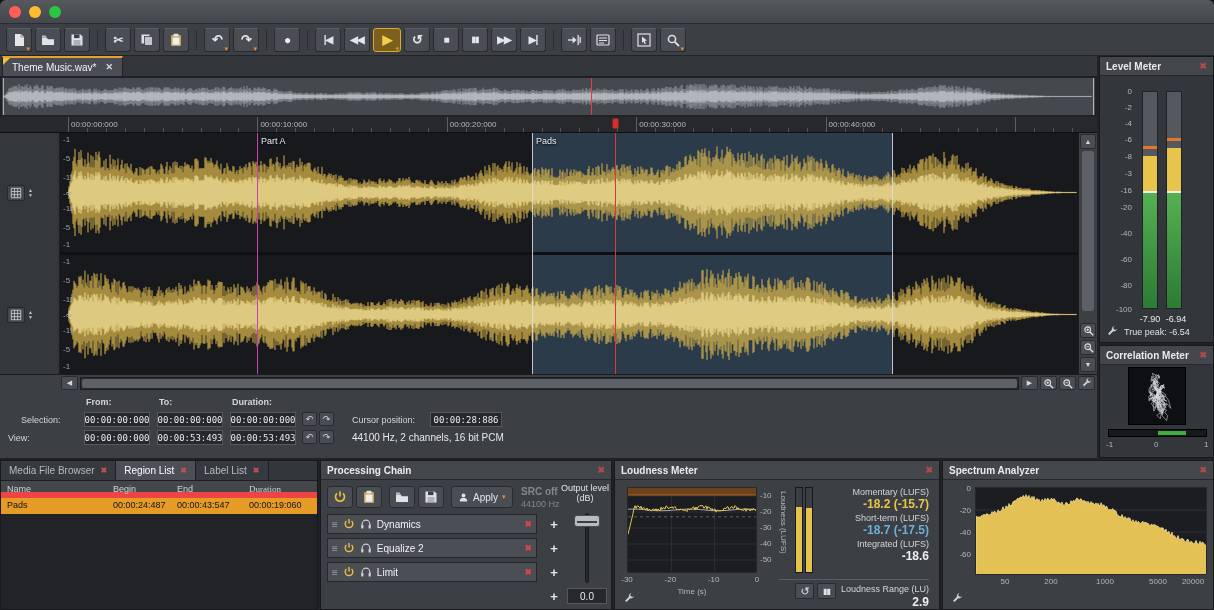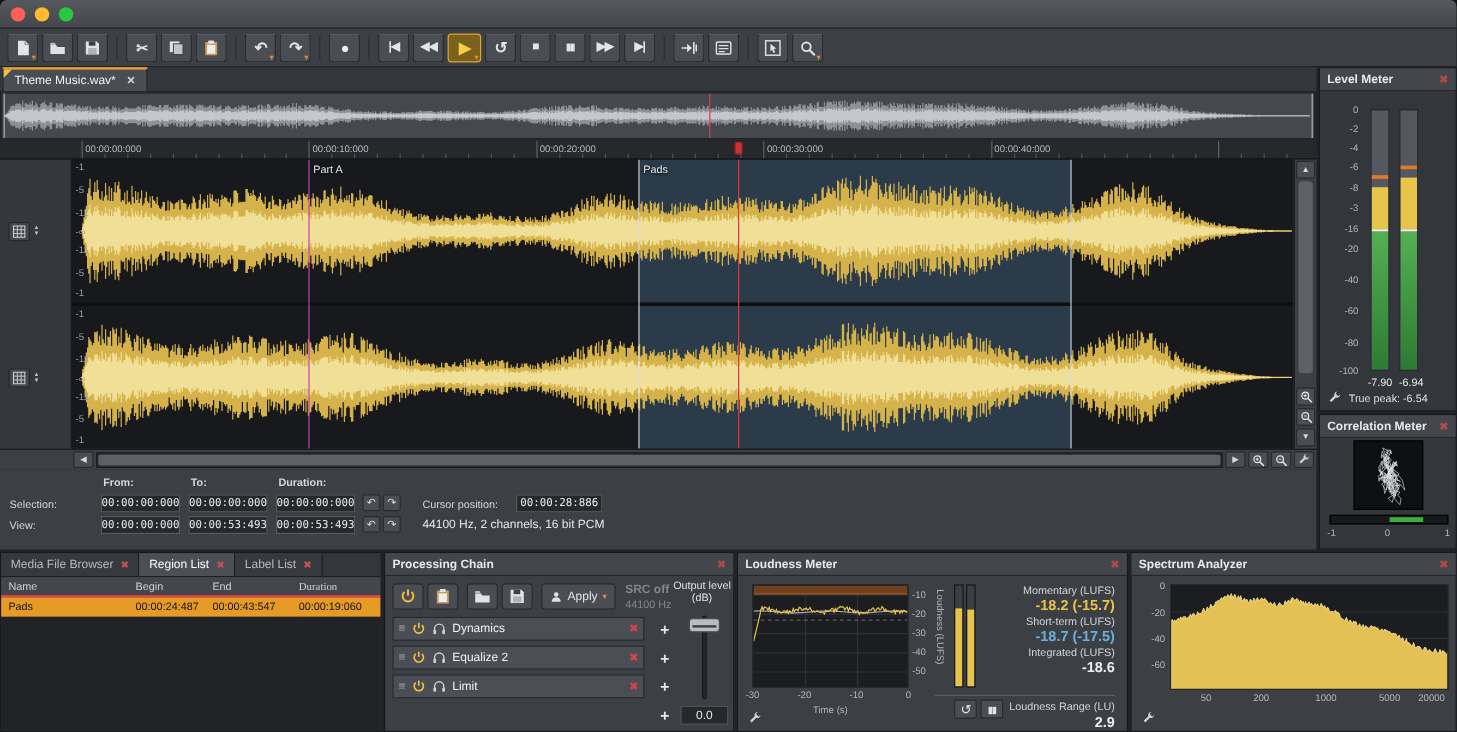--- a/index.html
+++ b/index.html
@@ -88,21 +88,21 @@
   .corr-track{position:absolute;height:8px;background:#17191c;border:1px solid #000;}
   .corr-green{position:absolute;top:1px;bottom:1px;background:#3fae3f;}
   .corr-lab{position:absolute;font-size:8px;color:#b4b8bd;}
   
   .bpanel{position:absolute;top:460px;height:150px;background:#3c3f44;border:1px solid #17191c;}
   .btabs{height:20px;background:#33363a;display:flex;border-bottom:1px solid #1c1e21;}
   .btab{display:flex;align-items:center;gap:6px;padding:0 8px;background:#36393d;color:#b8bbc0;font-size:10px;
         border-right:1px solid #1c1e21;}
   .btab.active{background:#4c4f55;color:#ffffff;}
   .tclose{color:#c25050;font-size:8px;font-weight:bold;}
-  .bcols{position:absolute;left:0;right:0;top:20px;height:17px;background:#43464b;border-bottom:2px solid #ef4444;}
+  .bcols{position:absolute;left:0;right:0;top:20px;height:17px;background:#43464b;border-bottom:6px solid #ef4444;}
   .bcol{position:absolute;top:3px;font-size:9px;color:#cfd2d6;}
   .brow{position:absolute;left:0;right:0;top:37px;height:16px;background:#e69b26;color:#141414;}
   .bcell{position:absolute;top:2px;font-size:9px;}
   .blist-bg{position:absolute;left:0;right:0;top:53px;bottom:0;background:#212327;}
   
   .pc-btn{position:absolute;width:26px;height:22px;background:#4a4d53;border:1px solid #292b2e;border-radius:3px;
           display:flex;align-items:center;justify-content:center;}
   .pw-on{color:#f0c040;}
   .ph{color:#cfd3d8;}
   .apply-btn{position:absolute;height:22px;background:#4a4d53;border:1px solid #292b2e;border-radius:3px;
@@ -503,21 +503,21 @@
           <use href="#sym-wrench"></use>
         </svg>
       </div>
   </div>
 
   <div class="infobar">
     <span class="icollabel" style="left:86px;top:6px;">From:</span>
     <span class="icollabel" style="left:159px;top:6px;">To:</span>
     <span class="icollabel" style="left:232px;top:6px;">Duration:</span>
 
-    <span class="ilabel" style="left:8px;top:24px;">Selection:</span>
+    <span class="ilabel" style="left:21px;top:24px;">Selection:</span>
     <div class="tfield" style="left:84px;top:21px;">00:00:00:000</div>
     <div class="tfield" style="left:157px;top:21px;">00:00:00:000</div>
     <div class="tfield" style="left:230px;top:21px;">00:00:00:000</div>
     <div class="mini-btn" style="left:302px;top:21px;">
         <span>↶</span>
       </div>
     <div class="mini-btn" style="left:319px;top:21px;">
         <span>↷</span>
       </div>
     <span class="ilabel" style="left:352px;top:24px;">Cursor position:</span>

